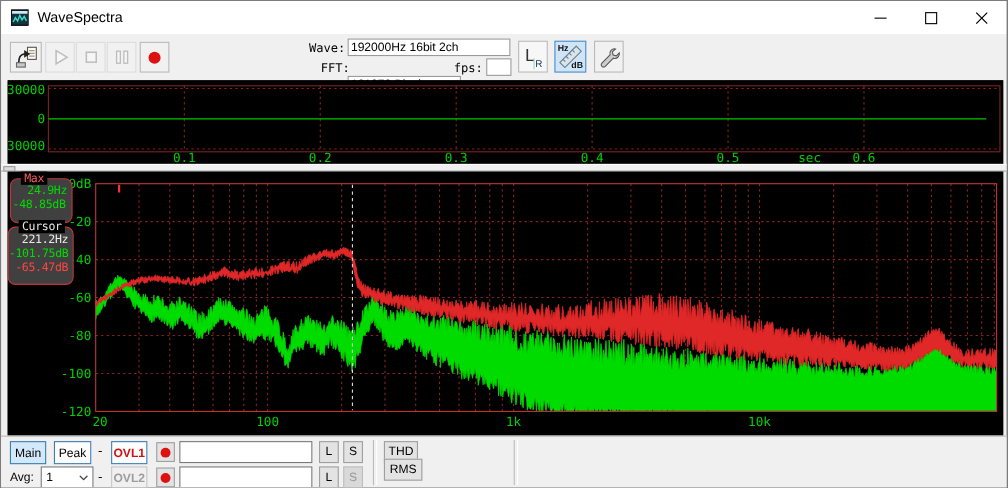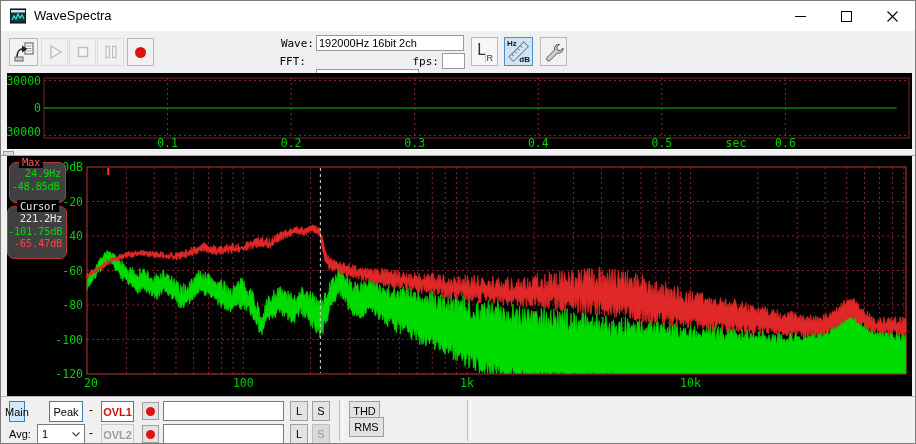--- a/index.html
+++ b/index.html
@@ -125,21 +125,21 @@
     <div id="slider">
       <div class="slider-tick" style="left:3px;"></div>
       <div class="slider-tick" style="left:67px;"></div>
       <div class="slider-tick" style="left:131px;"></div>
       <div id="slider-track"></div>
       <div id="slider-thumb"></div>
     </div>
 
     <div class="fldlab" style="left:270px;top:6px;width:43px;">Wave:</div>
     <div class="fld" style="left:315px;top:4px;width:148px;">192000Hz 16bit 2ch</div>
-    <div class="fldlab" style="left:262px;top:24px;width:43px;">FFT:</div>
+    <div class="fldlab" style="left:274px;top:24px;width:43px;">FFT:</div>
     <div class="fld" style="left:315px;top:38px;width:103px;">131072 Blackman</div>
     <div class="fldlab" style="left:410px;top:24px;width:28px;">fps:</div>
     <div class="fld" style="left:441px;top:22px;width:23px;"></div>
 
     <div id="lr-btn">
       <span class="big-l">L</span>
       <span class="small-r">R</span>
     </div>
     <div id="hzdb-btn">
       <span class="hz">Hz</span>
@@ -254,21 +254,21 @@
     <div class="roval" style="color:#00dc00;text-align:center;">-48.85dB</div>
   </div>
   <div id="cursor-box" class="robox">
     <span class="rolegend" style="color:#e8e8e8;">Cursor</span>
     <div class="roval" style="margin-top:5px;color:#e8e8e8;">221.2Hz</div>
     <div class="roval" style="color:#00dc00;">-101.75dB</div>
     <div class="roval" style="color:#ff4444;">-65.47dB</div>
   </div>
 
   <div id="bottombar">
-    <div class="bbtn sel" style="left:8px;top:4px;width:16px;">Main</div>
+    <div class="bbtn sel" style="left:8px;top:4px;width:33px;">Main</div>
     <div class="bbtn" style="left:48px;top:4px;width:34px;">Peak</div>
     <div class="dash" style="left:88px;top:6px;">-</div>
     <div class="bbtn" style="left:100px;top:4px;width:33px;color:#cc1111;font-weight:bold;">OVL1</div>
     <div class="recbtn" style="left:141px;top:5px;">
         <div class="recdot"></div>
       </div>
     <input class="binput" style="left: 162px; top: 4px;" value="">
     <div class="bbtn plain" style="left:289px;top:4px;width:18px;height:20px;">L</div>
     <div class="bbtn plain" style="left:311px;top:4px;width:18px;height:20px;">S</div>
     <div class="vsep" style="left:338px;"></div>

